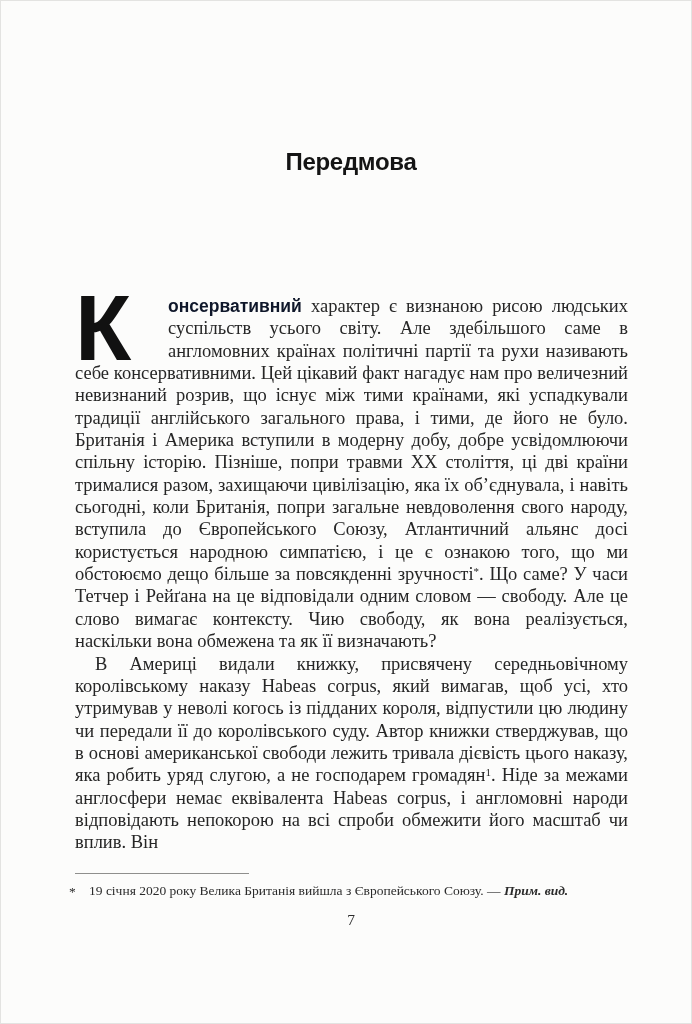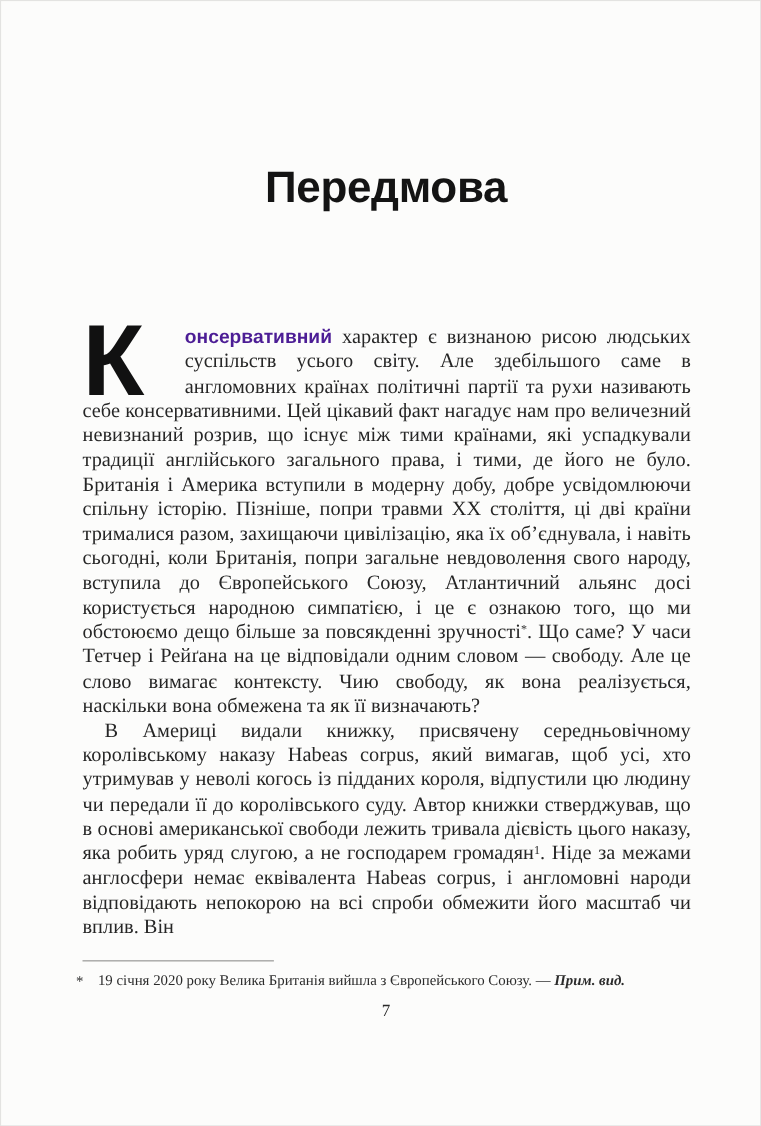--- a/index.html
+++ b/index.html
@@ -16,21 +16,21 @@
   }
   .title {
     position: absolute;
     top: 147px;
     left: 74px;
     width: 552px;
     margin: 0;
     text-align: center;
     font-family: "Liberation Sans", sans-serif;
     font-weight: 700;
-    font-size: 40px;
+    font-size: 24px;
     line-height: 1.15;
     letter-spacing: -0.3px;
     color: #141414;
   }
   .body {
     position: absolute;
     top: 294px;
     left: 74px;
     width: 553px;
     font-size: 18.5px;
@@ -47,21 +47,21 @@
     font-weight: 700;
     font-size: 92px;
     line-height: 67px;
     color: #111111;
     text-align: left;
   }
   .lead {
     font-family: "Liberation Sans", sans-serif;
     font-weight: 700;
     font-size: 17.5px;
-    color: #4c1d95;
+    color: #0f172a;
   }
   .p2 { text-indent: 20px; }
   .latin-italic { }
   sup.marker {
     font-size: 11px;
     line-height: 0;
     position: relative;
     top: -0.45em;
     vertical-align: baseline;
   }

